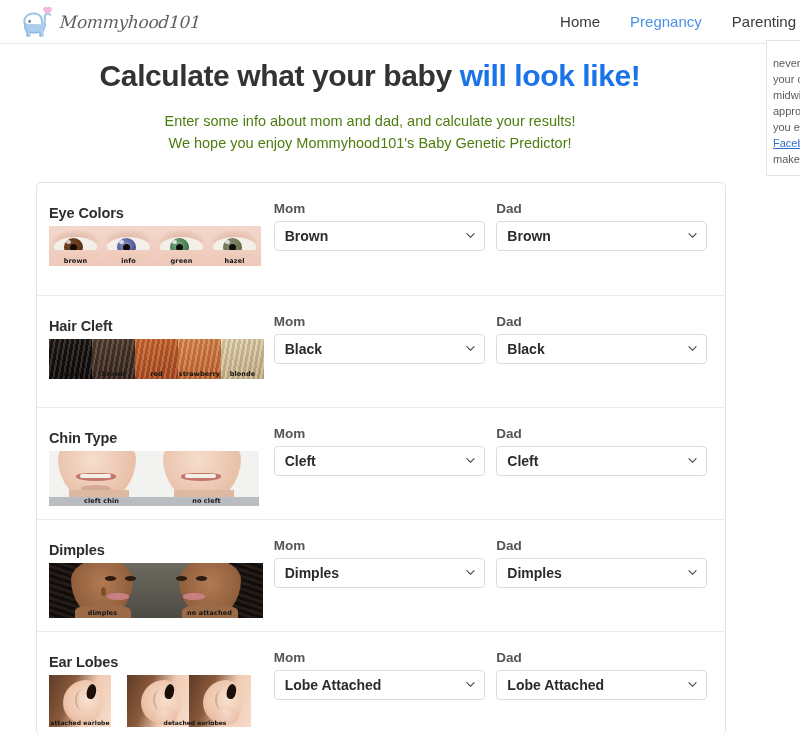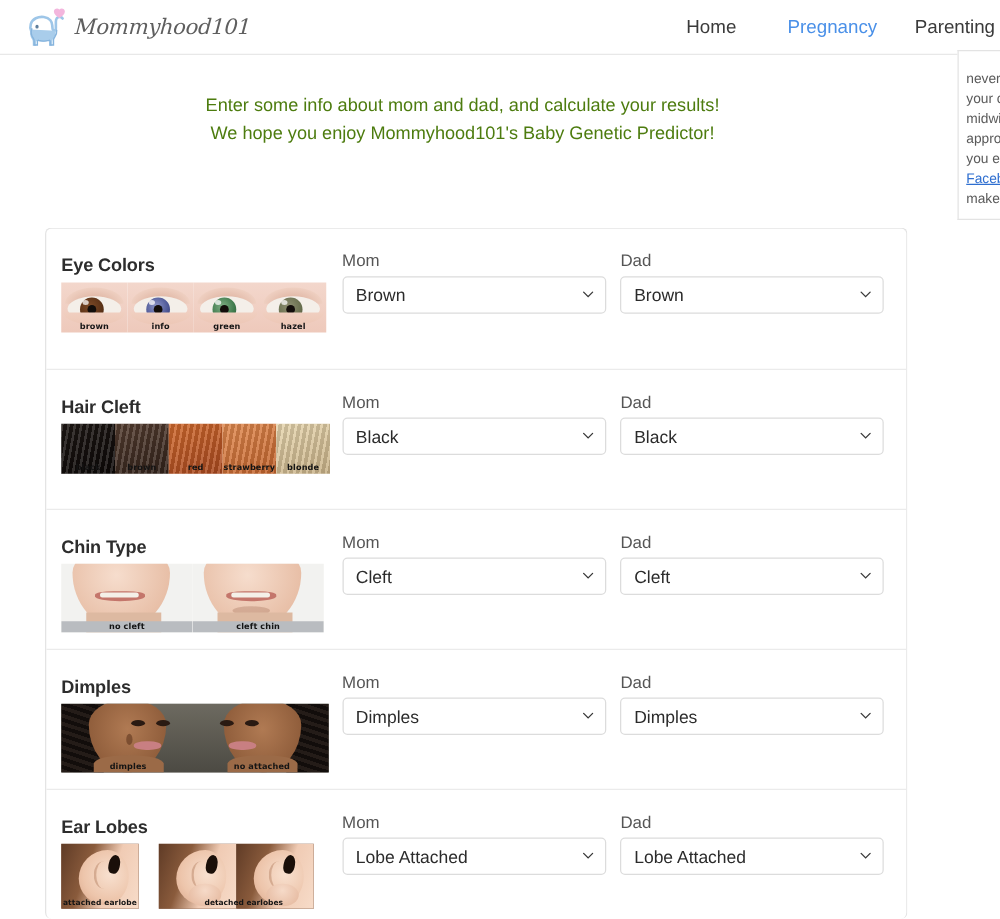--- a/index.html
+++ b/index.html
@@ -28,21 +28,21 @@
     font-size: 17px; color: #5f5f5f;
     font-style: italic; letter-spacing: -0.3px;
     transform: skewX(-4deg);
   }
   .main-nav {
     position: absolute; right: 4px; top: 13px;
     display: flex; align-items: center; gap: 30px;
     font-size: 15px;
   }
   .nav-link { color: #3a3a3a; text-decoration: none; white-space: nowrap; }
-  .nav-link.active { color: #4a90e8; margin-left: 11px; }
+  .nav-link.active { color: #4a90e8; }
 
   
   .hero { position: absolute; top: 58px; left: 0; width: 740px; text-align: center; }
   .hero-title {
     font-size: 30px; font-weight: bold; color: #333333;
     letter-spacing: -0.4px; line-height: 1.2;
   }
   .hero-title .accent { color: #1a73e8; }
   .hero-sub {
     margin-top: 16px;
@@ -103,21 +103,21 @@
     white-space: nowrap;
   }
   .cap-wide {
     position: absolute; bottom: 1px;
     text-align: center;
     font-family: "DejaVu Sans", sans-serif;
     font-size: 6.5px; font-weight: bold;
     color: #141414; white-space: nowrap;
   }
 
-  .field-group { padding-top: 18px; }
+  .field-group { padding-top: 18px; font-weight: bold; }
   .field-group.mom { width: 224px; }
   .field-group.dad { width: 224px; }
   .field-label {
     font-size: 13.5px; color: #555555; margin-bottom: 5px;
   }
   .select-box {
     position: relative;
     width: 211px; height: 30px;
     background: #fff;
     border: 1px solid #dcdcdc;
@@ -282,20 +282,23 @@
     </div>
 
     <div class="main-nav">
       <a class="nav-link" href="#">Home</a>
       <a class="nav-link active" href="#">Pregnancy</a>
       <a class="nav-link" href="#">Parenting</a>
     </div>
   </div>
 
   <div class="hero">
+    <div class="hero-title">
+      <span>Calculate what your baby </span><span class="accent">will look like!</span>
+    </div>
     <div class="hero-sub">
       <div>Enter some info about mom and dad, and calculate your results!</div>
       <div>We hope you enjoy Mommyhood101's Baby Genetic Predictor!</div>
     </div>
   </div>
 
   <div class="side-panel">
     <p>never</p>
     <p>your c</p>
     <p>midwi</p>
@@ -433,35 +436,35 @@
 
     <div class="trait-row">
       <div class="trait-left">
         <div class="trait-title">Chin Type</div>
         <div class="swatch-strip">
           <div class="swatch">
             <div class="chin swatch-img">
                 <div class="face"></div>
                 <div class="lip"></div>
                 <div class="teeth"></div>
-              <div class="neck"></div>
+              <div class="shadow"></div>
+                <div class="neck"></div>
                 <div class="collar"></div>
               </div>
-            <span class="swatch-cap">no cleft</span>
+            <span class="swatch-cap">cleft chin</span>
           </div>
           <div class="swatch">
             <div class="chin swatch-img">
                 <div class="face"></div>
                 <div class="lip"></div>
                 <div class="teeth"></div>
-              <div class="shadow"></div>
-                <div class="neck"></div>
+              <div class="neck"></div>
                 <div class="collar"></div>
               </div>
-            <span class="swatch-cap">cleft chin</span>
+            <span class="swatch-cap">no cleft</span>
           </div>
         </div>
       </div>
       <div class="field-group mom">
         <div class="field-label">Mom</div>
         <div class="select-box">
           <span>Cleft</span>
           <span class="chev">
             <svg viewBox="0 0 10 10">
                 <path d="M1 3l4 4 4-4" fill="none" stroke="#3a3a3a" stroke-width="1.2" stroke-linecap="round"></path>

